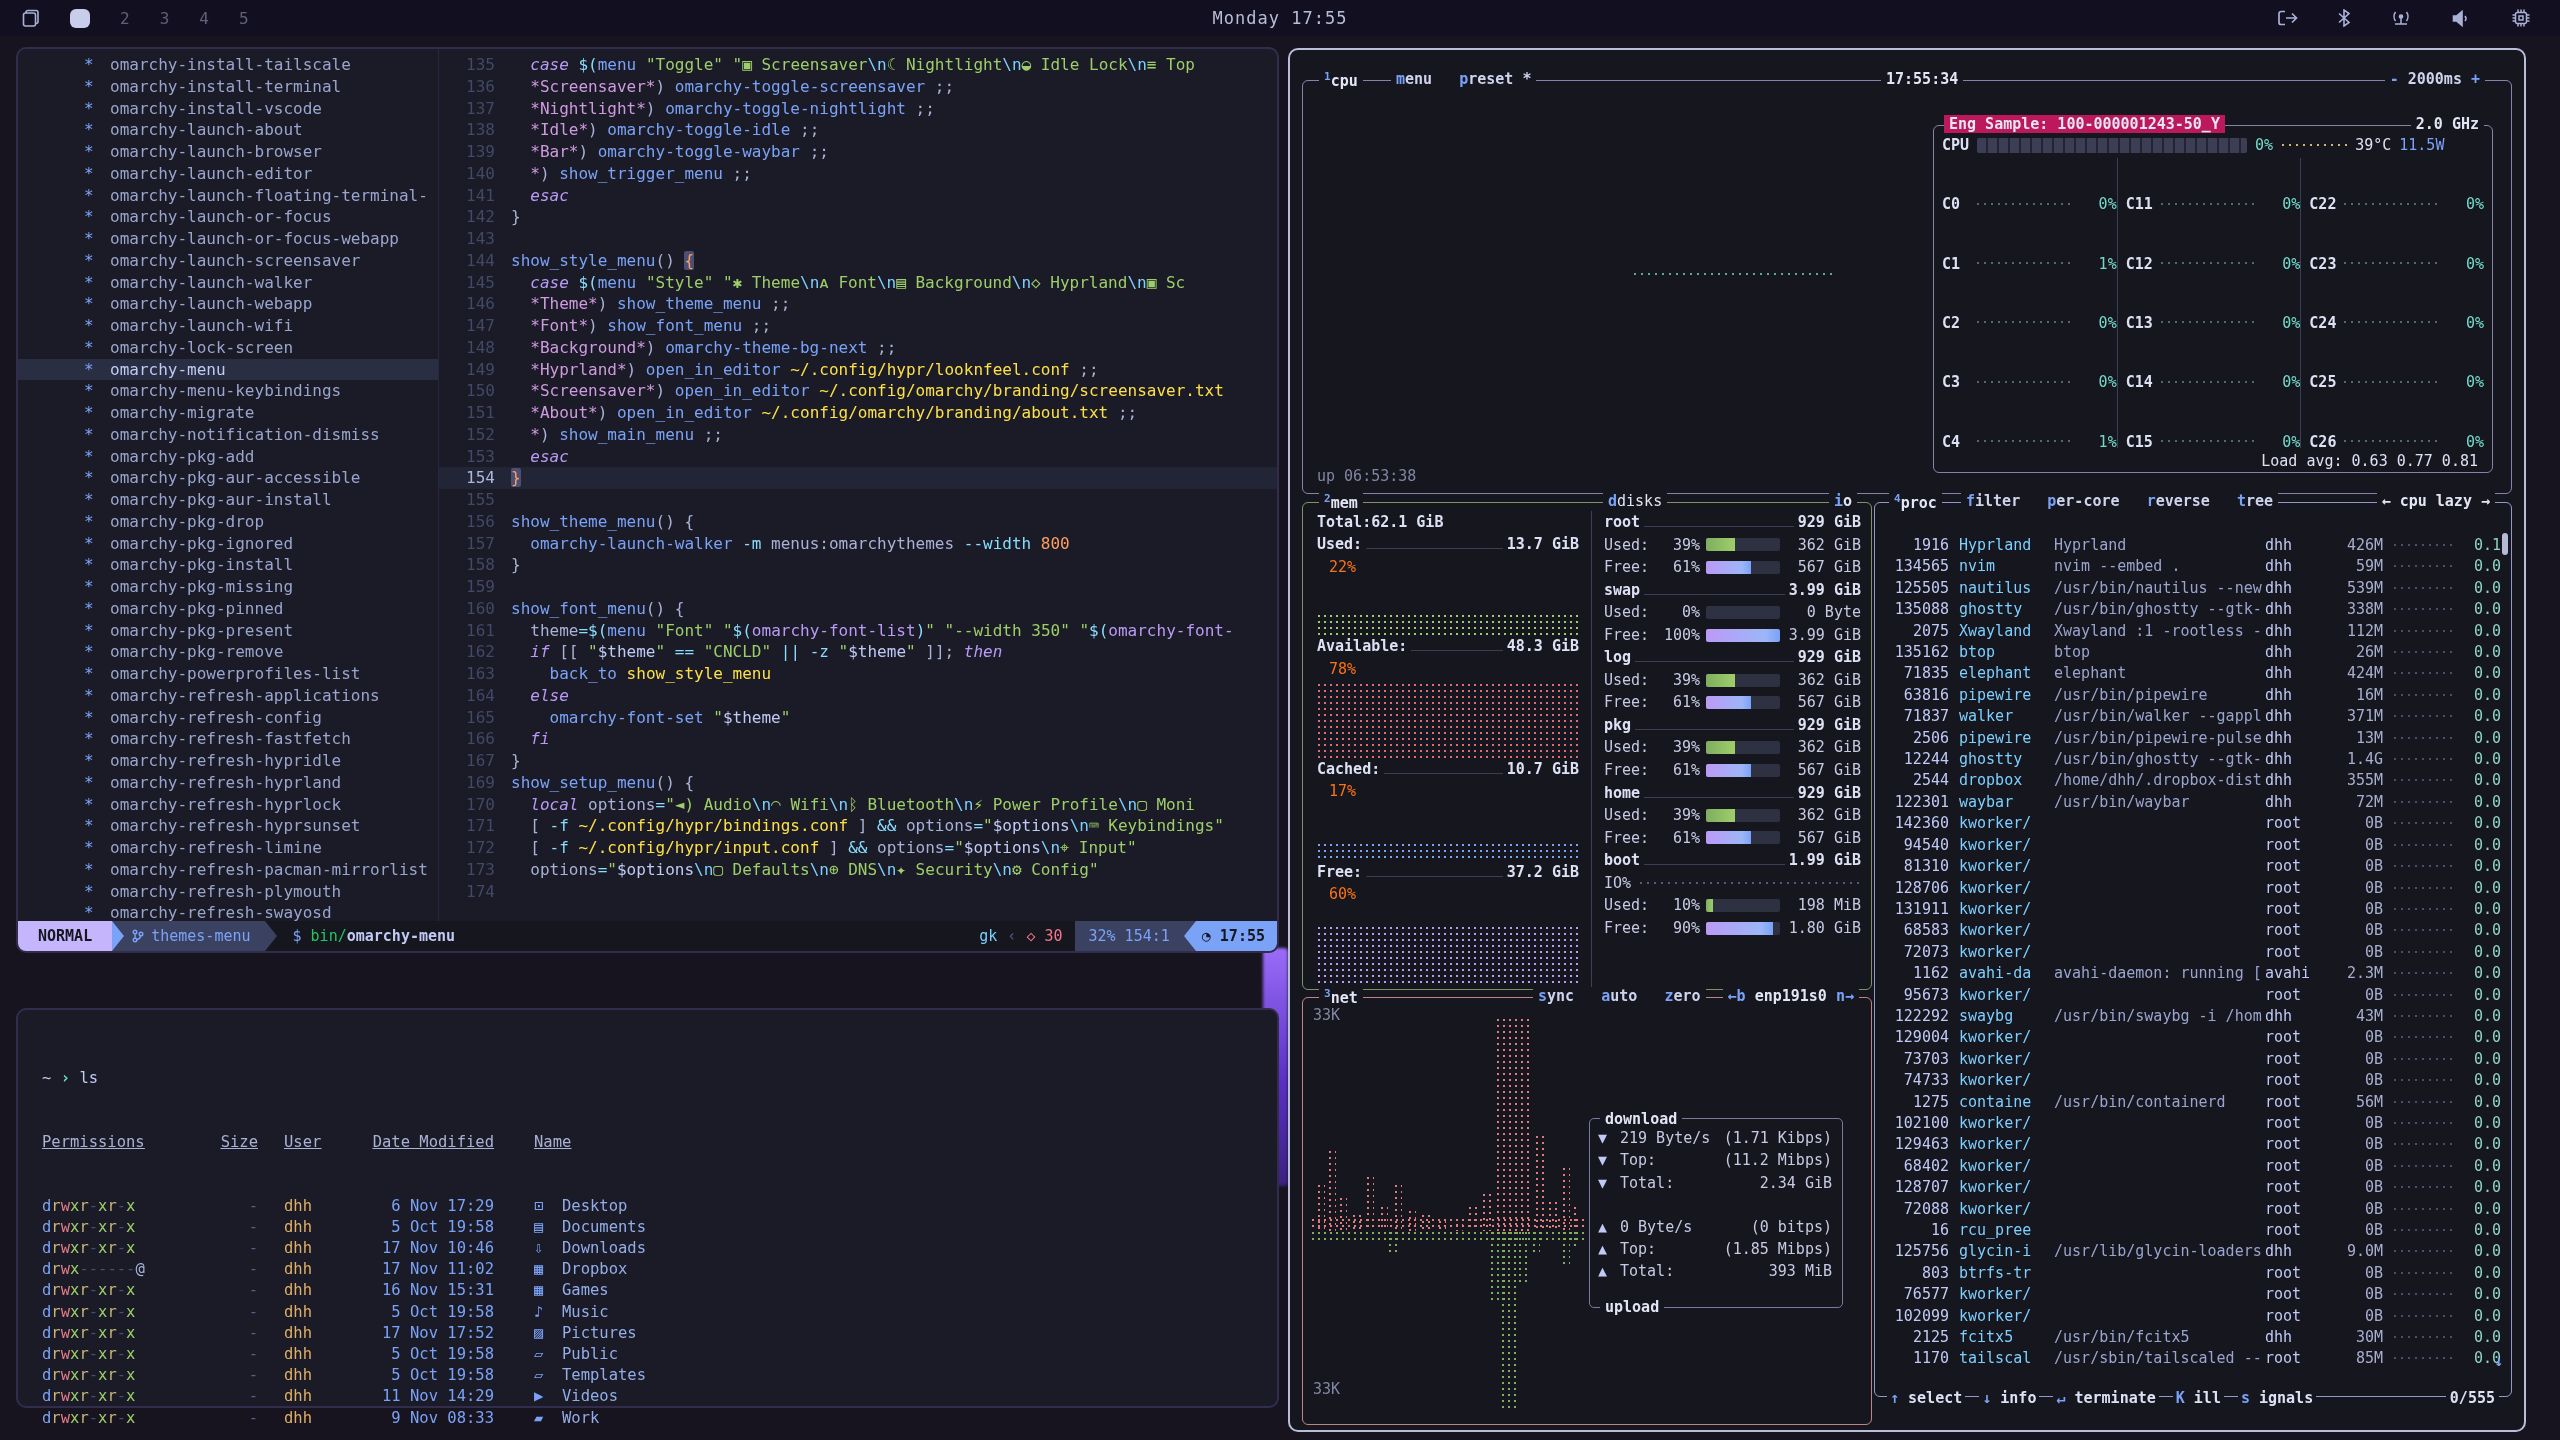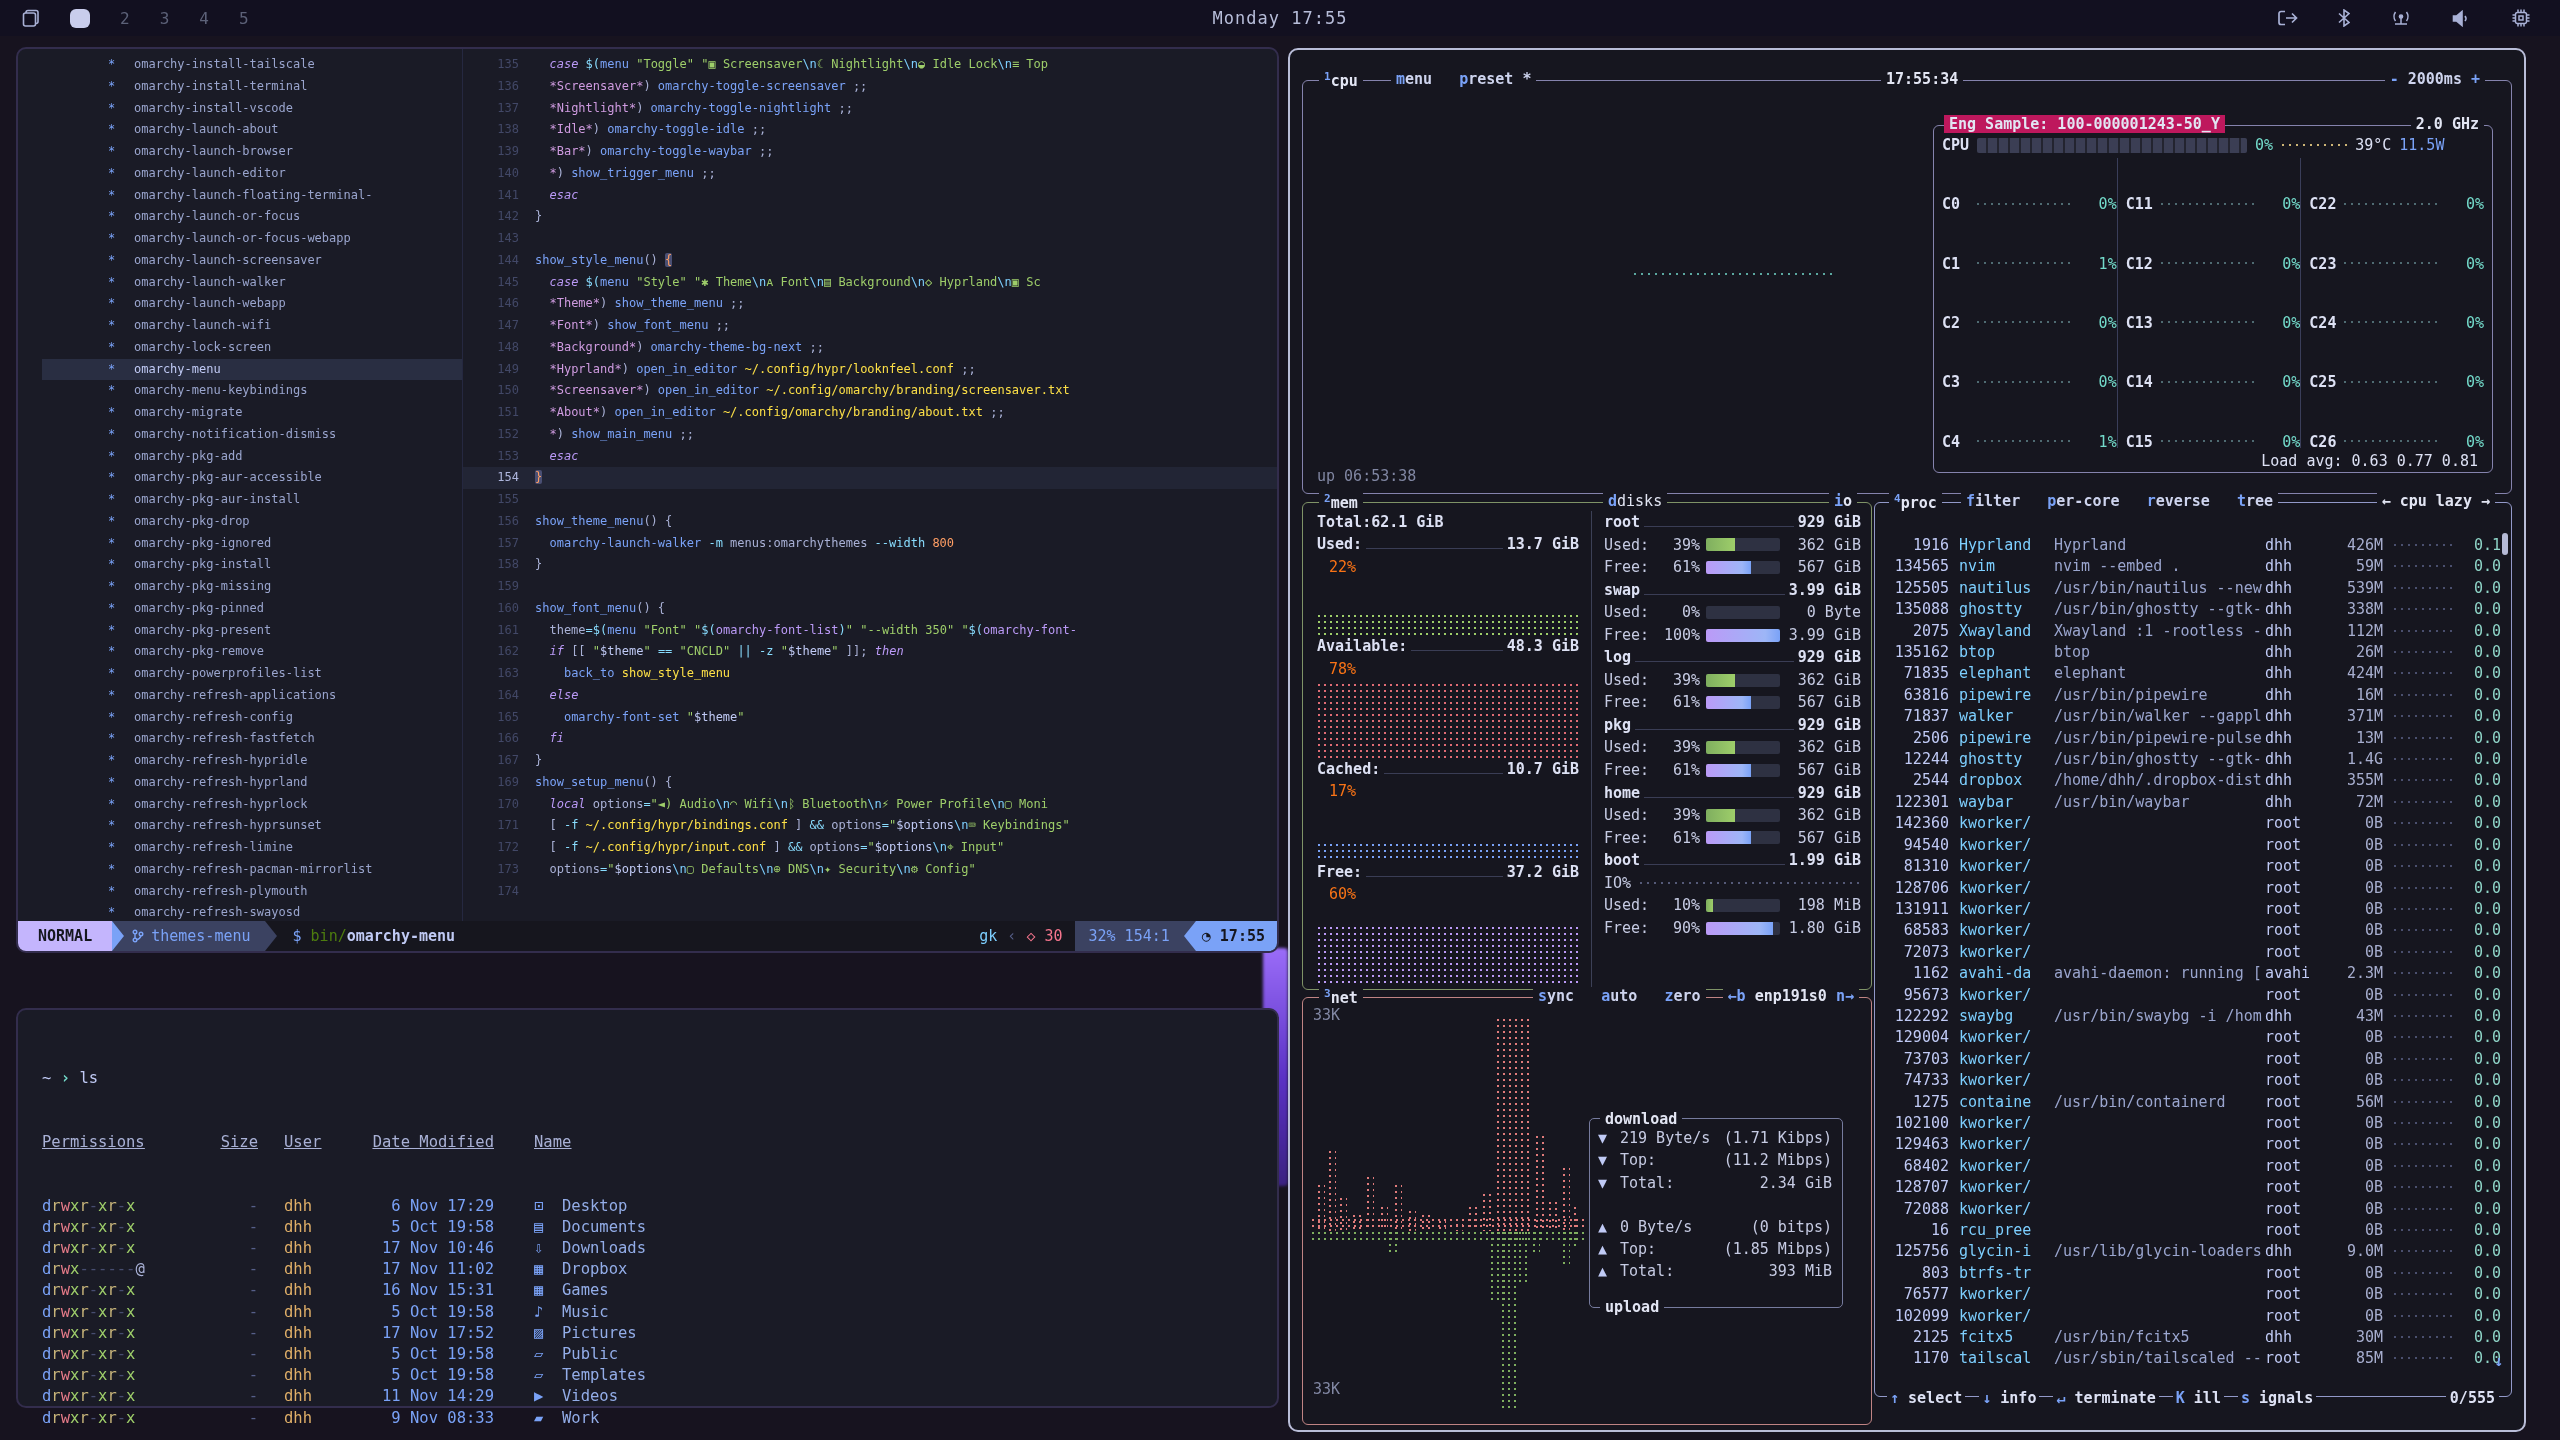--- a/index.html
+++ b/index.html
@@ -17,21 +17,21 @@
   .tb-right{margin-left:auto;display:flex;align-items:center;gap:40px;padding-right:30px;}
   .tb-icon svg{display:block;}
 
   
   .win{position:absolute;border-radius:10px;z-index:2;}
   .win-editor{left:16px;top:47px;width:1263px;height:906px;background:#1a1b26;border:2px solid #332d4d;}
   .win-term{left:16px;top:1008px;width:1263px;height:400px;background:#1a1b26;border:2px solid #332d4d;}
   .win-btop{left:1288px;top:48px;width:1238px;height:1384px;background:#16161f;border:2px solid #b9bdd8;}
 
   
-  .ed-body{position:absolute;inset:0;bottom:30px;display:flex;overflow:hidden;font-size:12px;line-height:21.75px;padding-left:24px;}
+  .ed-body{position:absolute;inset:0;bottom:30px;display:flex;overflow:hidden;font-size:16px;line-height:21.75px;}
   .filepane{width:420px;padding:5px 0 0 0;overflow:hidden;}
   .file-row{white-space:pre;padding-left:66px;color:#9aa5ce;}
   .file-row .star{color:#7aa2f7;display:inline-block;width:26px;}
   .file-row.active{background:#292e42;color:#c0caf5;}
   .codepane{flex:1;border-left:1px solid #252840;padding-top:5px;overflow:hidden;}
   .codeline{white-space:pre;}
   .codeline.cur{background:rgba(41,46,66,0.55);}
   .ln{display:inline-block;width:56px;text-align:right;margin-right:16px;color:#424867;}
   .codeline.cur .ln{color:#aeb6dd;}
   .kw{color:#bb9af7;font-style:italic}.fn{color:#7aa2f7}.str{color:#9ece6a}.esc{color:#7dcfff}
@@ -39,21 +39,21 @@
   .mag{color:#bb9af7}.var{color:#c0caf5}.pl{color:#a9b1d6}
   .bhl{color:#ff9e64;background:#4a4f73;border-radius:2px;}
 
   .statusline{position:absolute;left:0;right:0;bottom:0;height:30px;background:#16161e;display:flex;align-items:center;font-size:15px;border-radius:0 0 8px 8px;overflow:hidden;}
   .seg-mode{background:#c4b5fd;color:#15161e;font-weight:bold;padding:0 20px;height:100%;display:flex;align-items:center;}
   .tri{width:0;height:0;border-top:15px solid transparent;border-bottom:15px solid transparent;}
   .tri-a{border-left:12px solid #7aa2f7;}
   .seg-branch{background:#3b4261;color:#7aa2f7;padding:0 14px 0 8px;height:100%;display:flex;align-items:center;gap:7px;}
   .tri-b{border-left:12px solid #3b4261;}
   .sl-path{margin-left:16px;}
-  .sl-dollar{color:#7aa2f7}.sl-dir{color:#4d7c0f}.sl-file{color:#c0caf5;font-weight:bold}
+  .sl-dollar{color:#7aa2f7}.sl-dir{color:#22c55e}.sl-file{color:#c0caf5;font-weight:bold}
   .sl-right{margin-left:auto;display:flex;align-items:center;height:100%;}
   .sl-gk{color:#7dcfff;margin-right:10px}.sl-sep{color:#565f89;margin-right:10px}
   .sl-pkg{color:#f7768e;margin-right:12px}
   .seg-pos{background:#3b4261;color:#7aa2f7;padding:0 14px;height:100%;display:flex;align-items:center;}
   .tri-c{border-top:15px solid transparent;border-bottom:15px solid transparent;border-right:12px solid #7aa2f7;}
   .seg-time{background:#7aa2f7;color:#15161e;font-weight:bold;padding:0 12px 0 6px;height:100%;display:flex;align-items:center;gap:5px;}
 
   
   .term-body{padding:16px 0 0 24px;font-size:15.5px;line-height:21.2px;white-space:pre;}
   .t-tilde{color:#c0caf5}.t-chev{color:#73daca;font-weight:bold}.t-cmd{color:#c0caf5}

